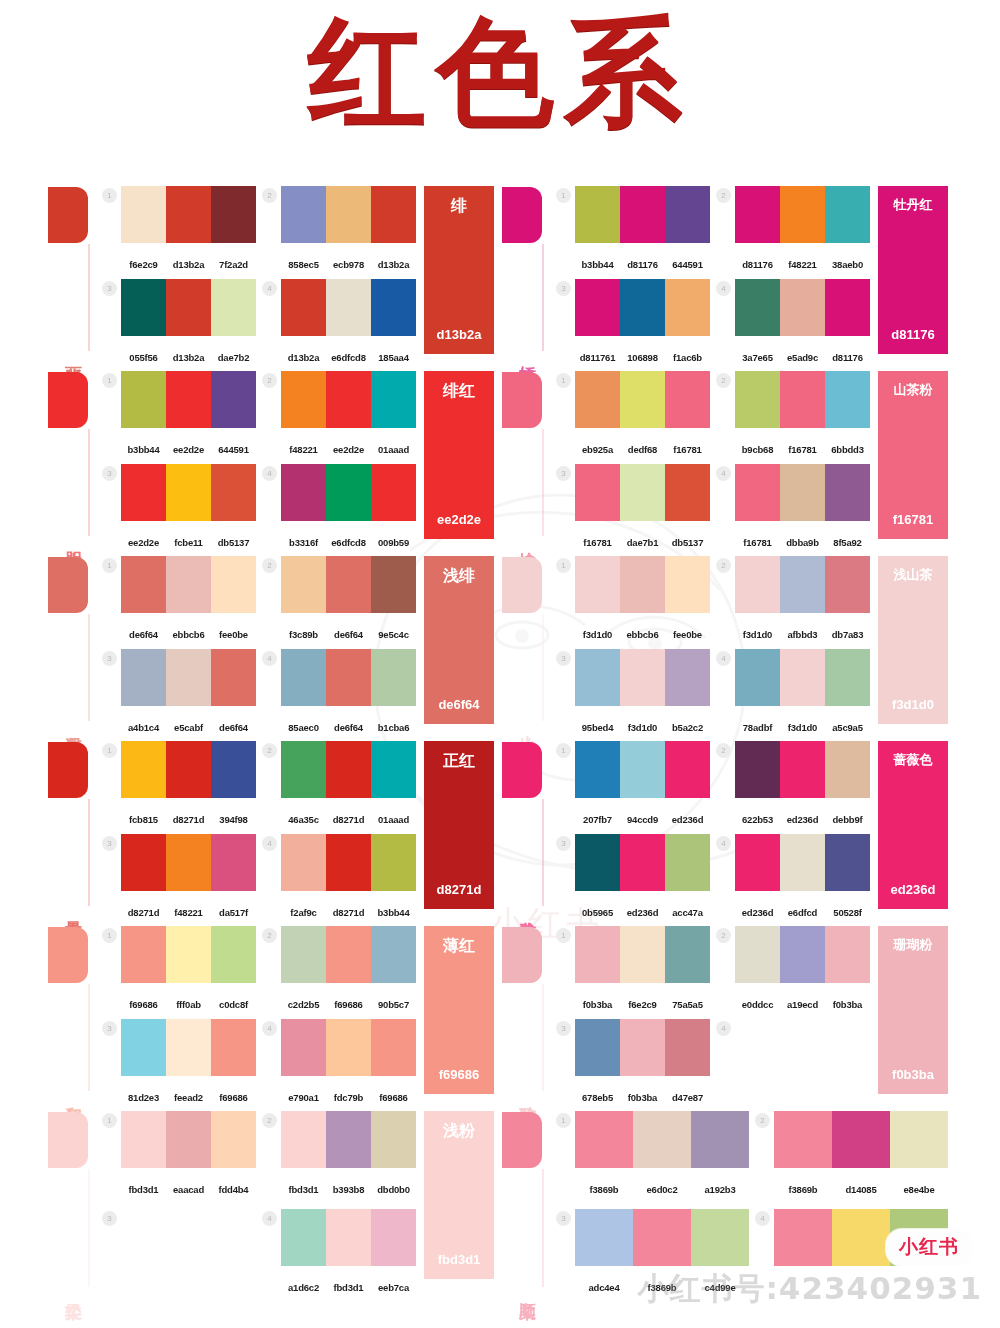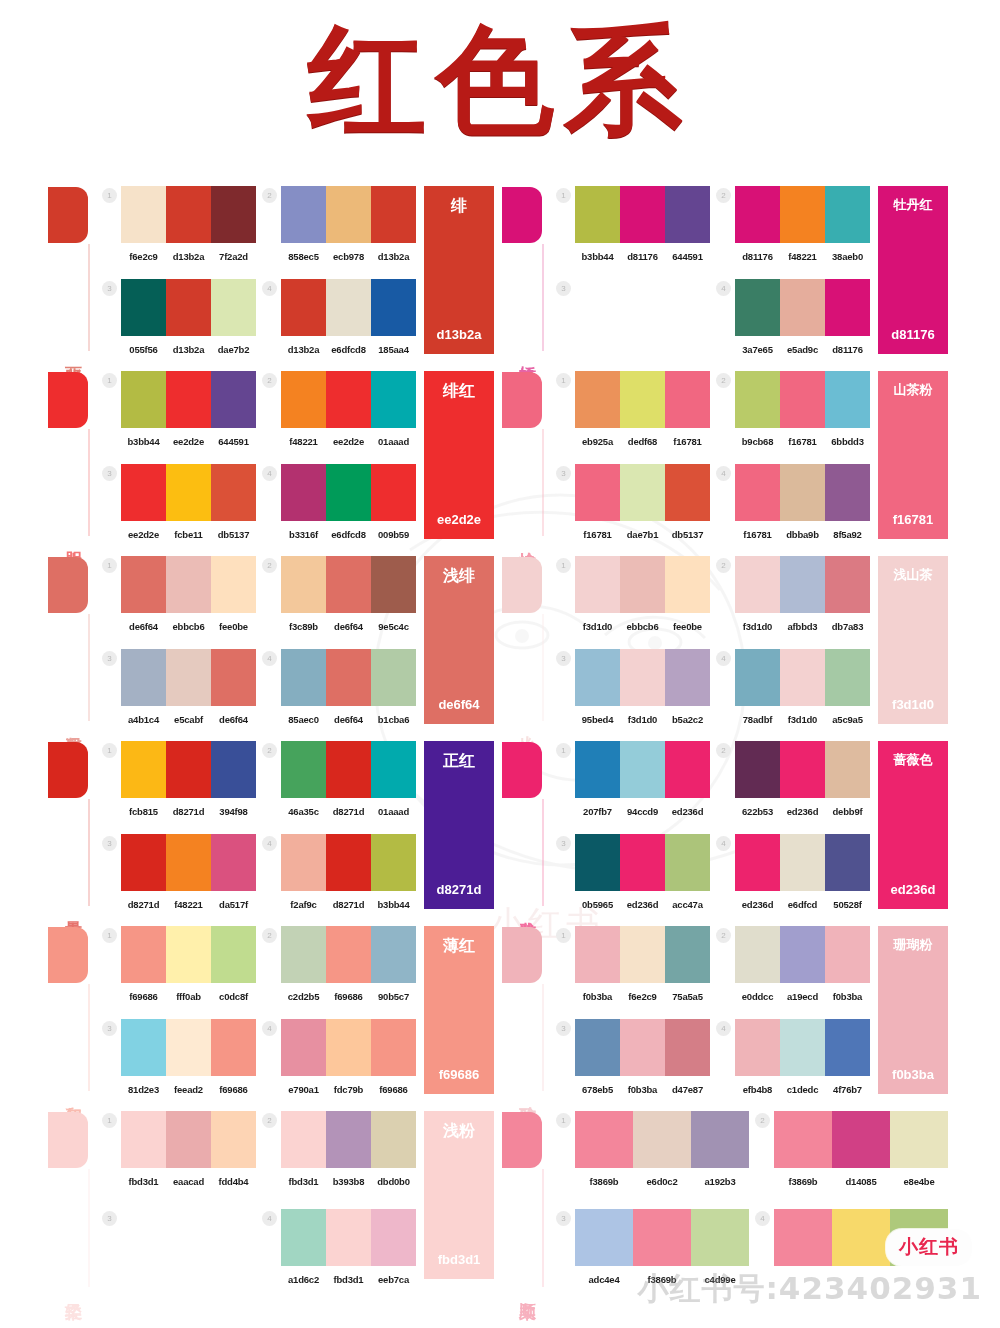--- a/index.html
+++ b/index.html
@@ -30,21 +30,21 @@
   
   .title-wrap {
     position: relative;
     z-index: 2;
     text-align: center;
     padding-top: 18px;
     height: 182px;
     box-sizing: border-box;
   }
   .title {
-    font-family: Liberation Serif, serif;
+    font-family: Liberation Mono, monospace;
     font-size: 118px;
     font-weight: bold;
     letter-spacing: 10px;
     line-height: 1.08;
     color: #b71a16;
     text-shadow: 0 1px 0 #8d0f0c;
   }
 
   
   .board {
@@ -135,21 +135,21 @@
   .swatches {
     display: flex;
     height: 57px;
   }
   .swatches > div {
     flex: 1 1 0;
     height: 100%;
   }
   .hexes {
     display: flex;
-    margin-top: 8px;
+    margin-top: 16px;
   }
   .hexes > span {
     flex: 1 1 0;
     text-align: center;
     font-size: 9.5px;
     font-weight: bold;
     color: #1d1d1d;
     font-family: "Liberation Sans", "DejaVu Sans", sans-serif;
     letter-spacing: -0.2px;
   }
@@ -350,20 +350,32 @@
               </div>
               <div class="hexes">
                 <span>d81176</span>
                 <span>f48221</span>
                 <span>38aeb0</span>
               </div>
             </div>
           </div>
           <div class="palette">
             <div class="pal-num">3</div>
+            <div class="pal-body">
+              <div class="swatches">
+                <div style="background: rgb(216, 17, 118);"></div>
+                <div style="background: rgb(16, 104, 152);"></div>
+                <div style="background: rgb(241, 172, 107);"></div>
+              </div>
+              <div class="hexes">
+                <span>d811761</span>
+                <span>106898</span>
+                <span>f1ac6b</span>
+              </div>
+            </div>
           </div>
           <div class="palette">
             <div class="pal-num">4</div>
             <div class="pal-body">
               <div class="swatches">
                 <div style="background: rgb(58, 126, 101);"></div>
                 <div style="background: rgb(229, 173, 156);"></div>
                 <div style="background: rgb(216, 17, 118);"></div>
               </div>
               <div class="hexes">
@@ -738,21 +750,21 @@
                 <div style="background: rgb(179, 187, 68);"></div>
               </div>
               <div class="hexes">
                 <span>f2af9c</span>
                 <span>d8271d</span>
                 <span>b3bb44</span>
               </div>
             </div>
           </div>
         </div>
-        <div class="feature" style="background: #4c1d95; padding-left: 9px;">
+        <div class="feature" style="background: #b91c1c; padding-left: 9px;">
           <div class="feature-name">正红</div>
           <div class="feature-hex">d8271d</div>
         </div>
       </div>
       <div class="half">
         <div class="flag-col">
           <div class="flag" style="background: rgb(237, 35, 109);"></div>
           <div class="flag-rule" style="background: rgb(247, 156, 189);"></div>
           <div class="flag-label" style="color: rgb(243, 112, 160);">典雅</div>
         </div>
@@ -945,32 +957,20 @@
               </div>
               <div class="hexes">
                 <span>678eb5</span>
                 <span>f0b3ba</span>
                 <span>d47e87</span>
               </div>
             </div>
           </div>
           <div class="palette">
             <div class="pal-num">4</div>
-            <div class="pal-body">
-              <div class="swatches">
-                <div style="background: rgb(239, 180, 184);"></div>
-                <div style="background: rgb(193, 222, 220);"></div>
-                <div style="background: rgb(79, 118, 183);"></div>
-              </div>
-              <div class="hexes">
-                <span>efb4b8</span>
-                <span>c1dedc</span>
-                <span>4f76b7</span>
-              </div>
-            </div>
           </div>
         </div>
         <div class="feature" style="background: rgb(240, 179, 186);">
           <div class="feature-name small">珊瑚粉</div>
           <div class="feature-hex">f0b3ba</div>
         </div>
       </div>
     </div>
     <div class="row">
       <div class="half">

